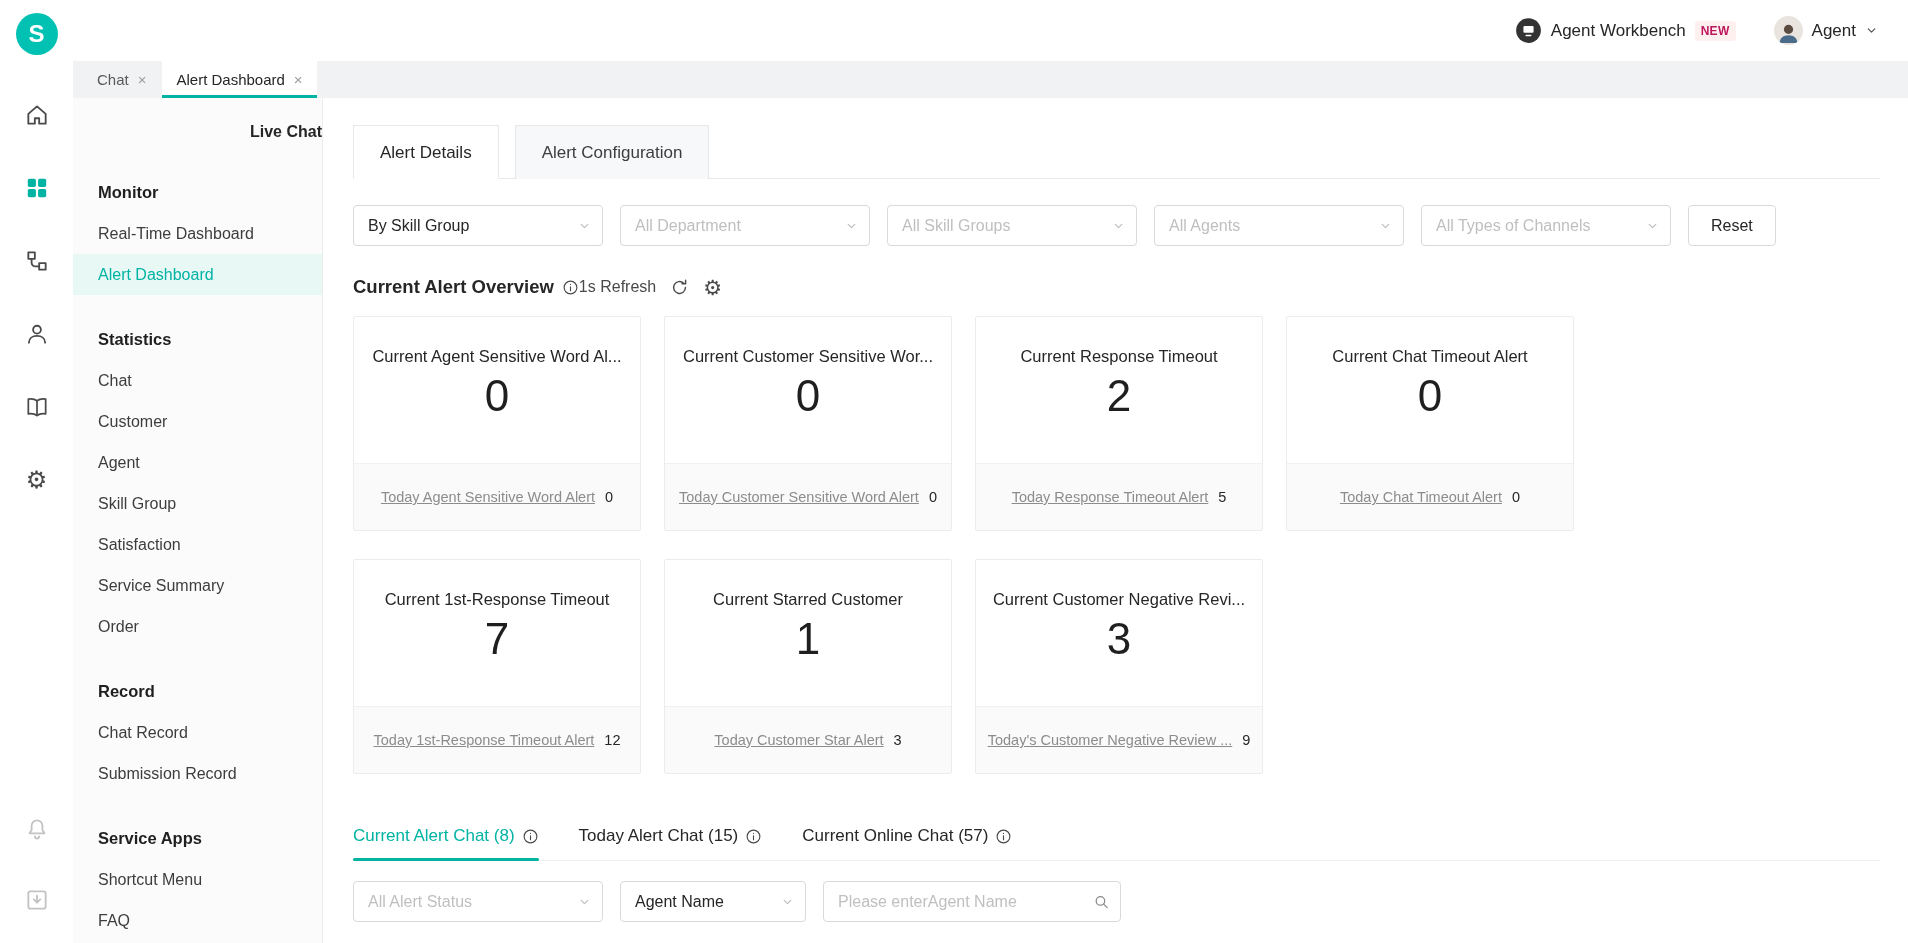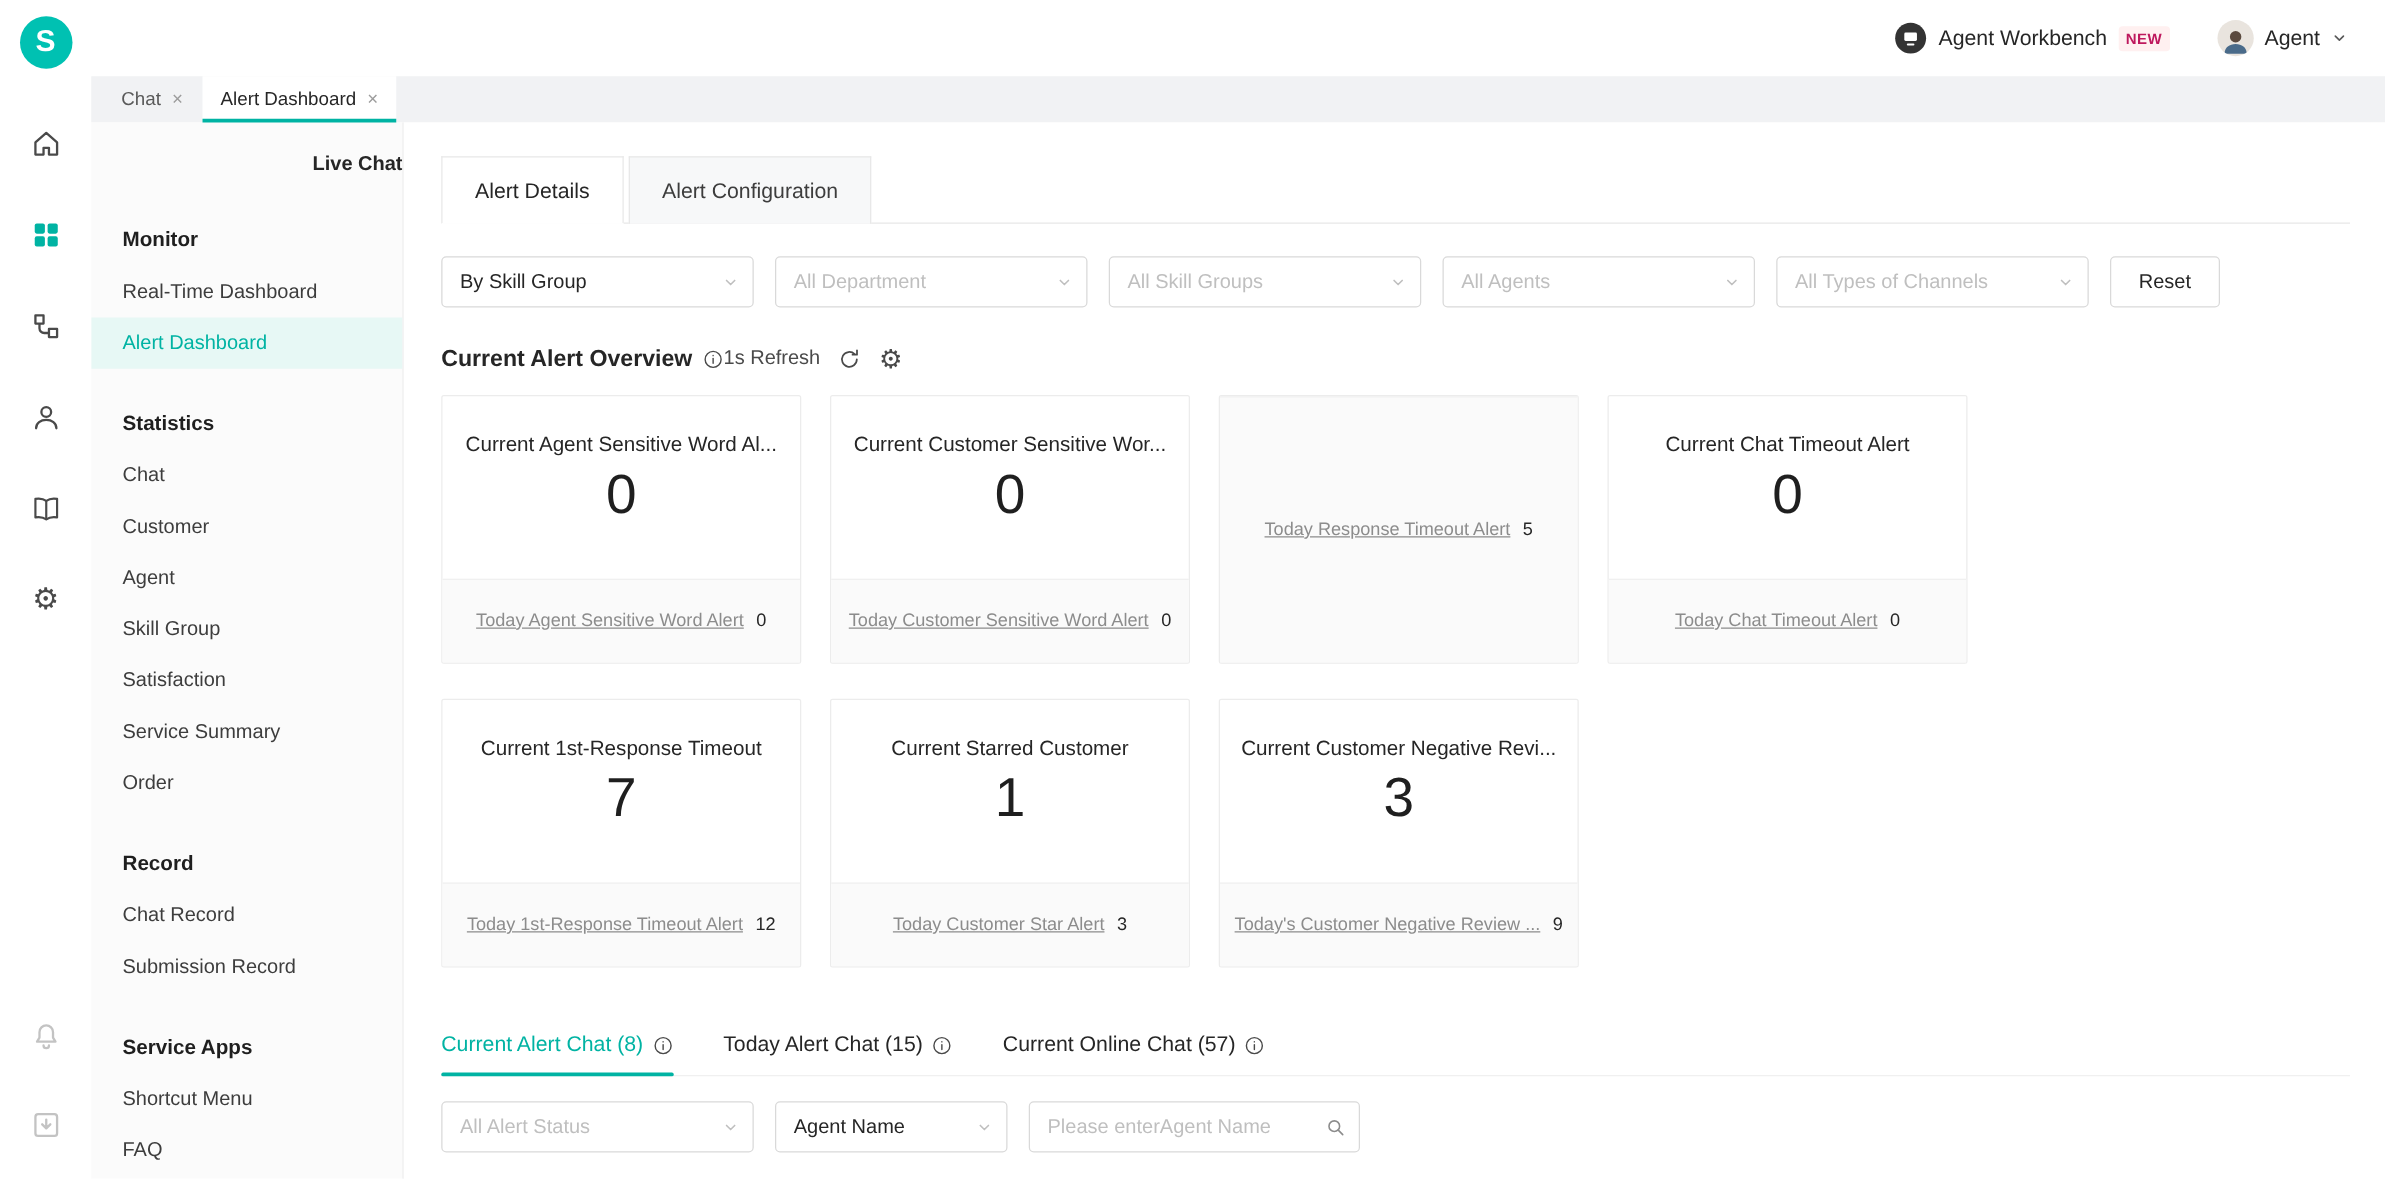--- a/index.html
+++ b/index.html
@@ -45,21 +45,21 @@
   .side-title { font-size:16px; font-weight:bold; padding-left:25px; margin-bottom:4px; height:32px; line-height:32px;text-align:right; }
   .side-header { margin-top:24px; height:41px; line-height:41px; padding-left:25px; font-size:16.5px; font-weight:bold; color:#1f1f1f; }
   .side-item { height:41px; line-height:41px; padding-left:25px; font-size:16px; color:#3d3d3d; cursor:pointer; }
   .side-item.active { background:#e7f8f5; color:#00b3a3; }
 
   .content { flex:1; background:#fff; padding:0 28px 0 30px; overflow:hidden; min-width:0; }
 
   
   .alert-tabs { margin-top:26px; display:flex; border-bottom:1px solid #e8e8e8; }
   .atab { height:54px; line-height:53px; padding:0 26px; font-size:17px; border:1px solid #e8e8e8; border-bottom:none;
-    background:#f7f8f9; color:#3d3d3d; cursor:pointer; margin-right:4px; position:relative; top:1px; }
+    background:#f7f8f9; color:#3d3d3d; cursor:pointer; margin-right:16px; position:relative; top:1px; }
   .atab.active { background:#fff; color:#262626; border-bottom:1px solid #fff; }
 
   
   .filter-row { margin-top:26px; display:flex; gap:17px; align-items:flex-start; }
   .select { position:relative; width:250px; height:41px; border:1px solid #d9d9d9; border-radius:4px; background:#fff;
     display:flex; align-items:center; padding:0 32px 0 14px; font-size:16px; color:#262626; cursor:pointer; }
   .select.placeholder { color:#bfbfbf; }
   .select .chev { position:absolute; right:11px; top:50%; transform:translateY(-50%); display:flex; }
   .select .chev svg { width:13px; height:13px; }
   .btn-reset { height:41px; padding:0 22px; border:1px solid #d9d9d9; border-radius:4px; background:#fff;
@@ -90,21 +90,21 @@
   .chat-tabs { margin-top:52px; display:flex; gap:40px; border-bottom:1px solid #f0f0f0; }
   .chat-tab { display:flex; align-items:center; gap:7px; font-size:17px; color:#262626; padding-bottom:14px; position:relative; cursor:pointer; }
   .chat-tab.active { color:#00b3a3; }
   .chat-tab.active::after { content:""; position:absolute; left:0; right:0; bottom:-1px; height:3px; background:#00b3a3; border-radius:2px; }
   .chat-tab .info-ic svg { color:#4a4a4a; }
   .chat-tab.active .info-ic svg { color:#4a4a4a; }
 
   
   .bottom-filter-row { margin-top:20px; display:flex; gap:17px; align-items:center; }
   .select.w-agent { width:186px; }
-  .search-box { position:relative; width:265px; height:41px; }
+  .search-box { position:relative; width:298px; height:41px; }
   .search-box input { width:100%; height:100%; border:1px solid #d9d9d9; border-radius:4px; padding:0 36px 0 14px;
     font-size:16px; font-family:inherit; color:#262626; outline:none; }
   .search-box input::placeholder { color:#bfbfbf; }
   .search-ic { position:absolute; right:11px; top:50%; transform:translateY(-50%); display:flex; }
   .search-ic svg { width:17px; height:17px; color:#8c8c8c; }
 </style>
 </head>
 <body>
 
 <div class="app">
@@ -321,20 +321,24 @@
             <div class="card-top">
               <div class="card-title">Current Customer Sensitive Wor...</div>
               <div class="card-value">0</div>
             </div>
             <div class="card-footer">
               <span class="card-footer-label">Today Customer Sensitive Word Alert</span>
               <span class="card-footer-value">0</span>
             </div>
           </div>
           <div class="card">
+            <div class="card-top">
+              <div class="card-title">Current Response Timeout</div>
+              <div class="card-value">2</div>
+            </div>
             <div class="card-footer">
               <span class="card-footer-label">Today Response Timeout Alert</span>
               <span class="card-footer-value">5</span>
             </div>
           </div>
           <div class="card">
             <div class="card-top">
               <div class="card-title">Current Chat Timeout Alert</div>
               <div class="card-value">0</div>
             </div>

